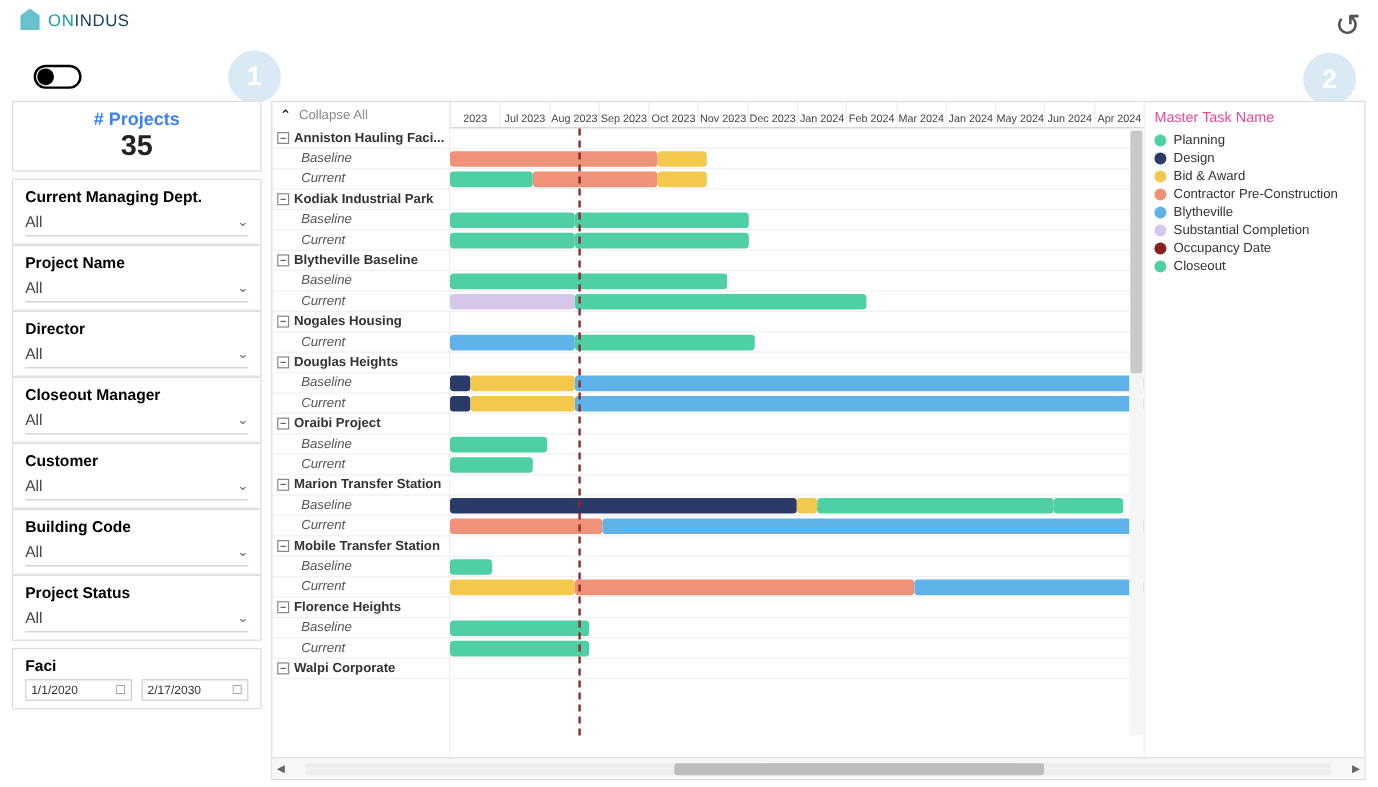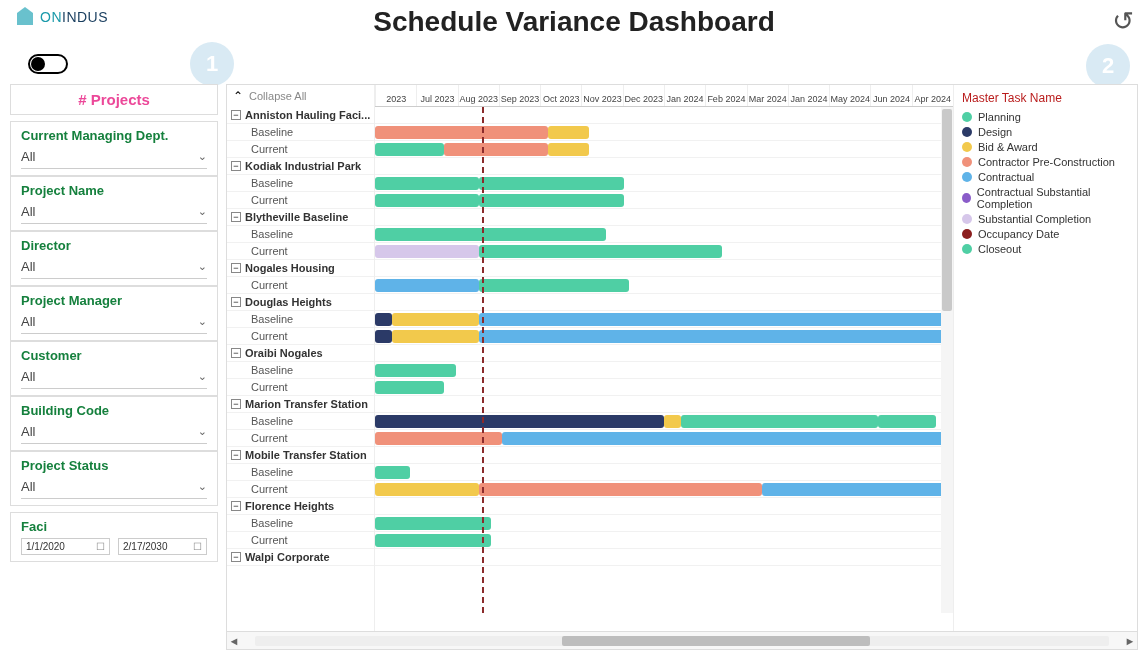--- a/index.html
+++ b/index.html
@@ -58,23 +58,23 @@
     display:flex; gap:8px; padding:0 10px;
     position:absolute; top:84px; left:0; right:0; bottom:6px;
   }
 
   
   .sidebar { width:208px; display:flex; flex-direction:column; gap:6px; }
   .card {
     border:1px solid #ddd; background:#fff; padding:6px 10px;
   }
   .projects-card { text-align:center; }
-  .projects-card .label { color:#ec4899; font-weight:700; font-size:15px; }
+  .projects-card .label { color:#3b82f6; font-weight:700; font-size:15px; }
   .projects-card .value { font-size:24px; font-weight:700; color:#222; }
-  .filter-label { color:#15803d; font-weight:700; font-size:13px; margin-bottom:4px; }
+  .filter-label { color:#000000; font-weight:700; font-size:13px; margin-bottom:4px; }
   .select {
     display:flex; justify-content:space-between; align-items:center;
     border-bottom:1px solid #ccc; padding:2px 0 4px 0;
     font-size:13px; color:#444; cursor:pointer;
   }
   .chev { font-size:11px; color:#666; }
   .date-row { display:flex; gap:8px;align-items:flex-end; }
   .date-input {
     flex:1; display:flex; justify-content:space-between; align-items:center;
     border:1px solid #ccc; font-size:10px; padding:2px 4px; color:#333;
@@ -99,21 +99,21 @@
   }
   .collapse-row {
     display:flex; align-items:center; gap:6px; padding:4px 6px;
     color:#888; font-size:11px;
   }
   .collapse-row .caret { color:#000; font-size:12px; }
   .proj-row {
     display:flex; align-items:center; gap:4px;
     height:17px; padding-left:4px; border-bottom:1px solid #f1f1f1;
   }
-  .proj-row.sub { padding-left:24px; color:#555; }
+  .proj-row.sub { padding-left:24px; font-style:italic; color:#555; }
   .proj-row.header-row { font-weight:600; font-style:normal; }
   .minus-box {
     width:10px; height:10px; border:1px solid #888; display:flex;
     align-items:center; justify-content:center; font-size:9px; line-height:1;
     color:#666;
   }
 
   .gantt-wrap {
     flex:1; position:relative; overflow:hidden;
   }
@@ -148,55 +148,55 @@
   .vscroll .vthumb {
     position:absolute; left:1px; right:1px; top:2px; height:40%; background:#c9c9c9;
     border-radius:2px;
   }
 
   
   .legend {
     width:184px; padding:6px 8px; font-size:11px; color:#333;
     border-left:1px solid #eee;
   }
-  .legend-title { font-size:12px; color:#b91c1c; margin-bottom:6px; }
+  .legend-title { font-size:12px; color:#ec4899; margin-bottom:6px; }
   .legend-item { display:flex; align-items:center; gap:6px; margin:3px 0; }
   .swatch { width:10px; height:10px; border-radius:50%; }
 
 </style>
 </head>
 <body>
 
 <div class="header">
   <div class="logo-box">
     <div class="logo-icon">
       <svg viewBox="0 0 24 24" width="24" height="24">
         <path d="M4 20 L4 8 L12 2 L20 8 L20 20 Z" fill="#4fb6c4" opacity="0.85"></path>
       </svg>
     </div>
     <div class="logo-text">
       <span class="on">ON</span><span class="indus">INDUS</span>
     </div>
   </div>
-  <div class="title">Schedule Variance Dashboard</div>
   <div class="back-icon">↺</div>
 </div>
 
 <div class="toggle">
   <div class="knob"></div>
 </div>
 
 <div class="num-badge badge1">1</div>
 <div class="num-badge badge2">2</div>
 
 <div class="main">
 
   <div class="sidebar">
     <div class="card projects-card">
       <div class="label"># Projects</div>
+      <div class="value">35</div>
     </div>
     <div id="filters-host">
         <div class="card">
     <div class="filter-label">Current Managing Dept.</div>
     <div class="select">
       <span>All</span>
       <span class="chev">⌄</span>
     </div>
         </div>
         <div class="card">
@@ -207,21 +207,21 @@
     </div>
         </div>
         <div class="card">
     <div class="filter-label">Director</div>
     <div class="select">
       <span>All</span>
       <span class="chev">⌄</span>
     </div>
         </div>
         <div class="card">
-    <div class="filter-label">Project Manager</div>
+    <div class="filter-label">Closeout Manager</div>
     <div class="select">
       <span>All</span>
       <span class="chev">⌄</span>
     </div>
         </div>
         <div class="card">
     <div class="filter-label">Customer</div>
     <div class="select">
       <span>All</span>
       <span class="chev">⌄</span>
@@ -290,21 +290,21 @@
             </div>
             <div class="proj-row sub">Current</div>
             <div class="proj-row header-row">
               <span class="minus-box">−</span>
               <span>Douglas Heights</span>
             </div>
             <div class="proj-row sub">Baseline</div>
             <div class="proj-row sub">Current</div>
             <div class="proj-row header-row">
               <span class="minus-box">−</span>
-              <span>Oraibi Nogales</span>
+              <span>Oraibi Project</span>
             </div>
             <div class="proj-row sub">Baseline</div>
             <div class="proj-row sub">Current</div>
             <div class="proj-row header-row">
               <span class="minus-box">−</span>
               <span>Marion Transfer Station</span>
             </div>
             <div class="proj-row sub">Baseline</div>
             <div class="proj-row sub">Current</div>
             <div class="proj-row header-row">
@@ -443,25 +443,21 @@
             <div class="legend-item">
               <span class="swatch" style="background:#f2c94c"></span>
               <span>Bid &amp; Award</span>
             </div>
             <div class="legend-item">
               <span class="swatch" style="background:#f0917a"></span>
               <span>Contractor Pre-Construction</span>
             </div>
             <div class="legend-item">
               <span class="swatch" style="background:#5fb3e8"></span>
-              <span>Contractual</span>
-            </div>
-            <div class="legend-item">
-              <span class="swatch" style="background:#8a5cc9"></span>
-              <span>Contractual Substantial Completion</span>
+              <span>Blytheville</span>
             </div>
             <div class="legend-item">
               <span class="swatch" style="background:#d6c7ea"></span>
               <span>Substantial Completion</span>
             </div>
             <div class="legend-item">
               <span class="swatch" style="background:#8b1e1e"></span>
               <span>Occupancy Date</span>
             </div>
             <div class="legend-item">

